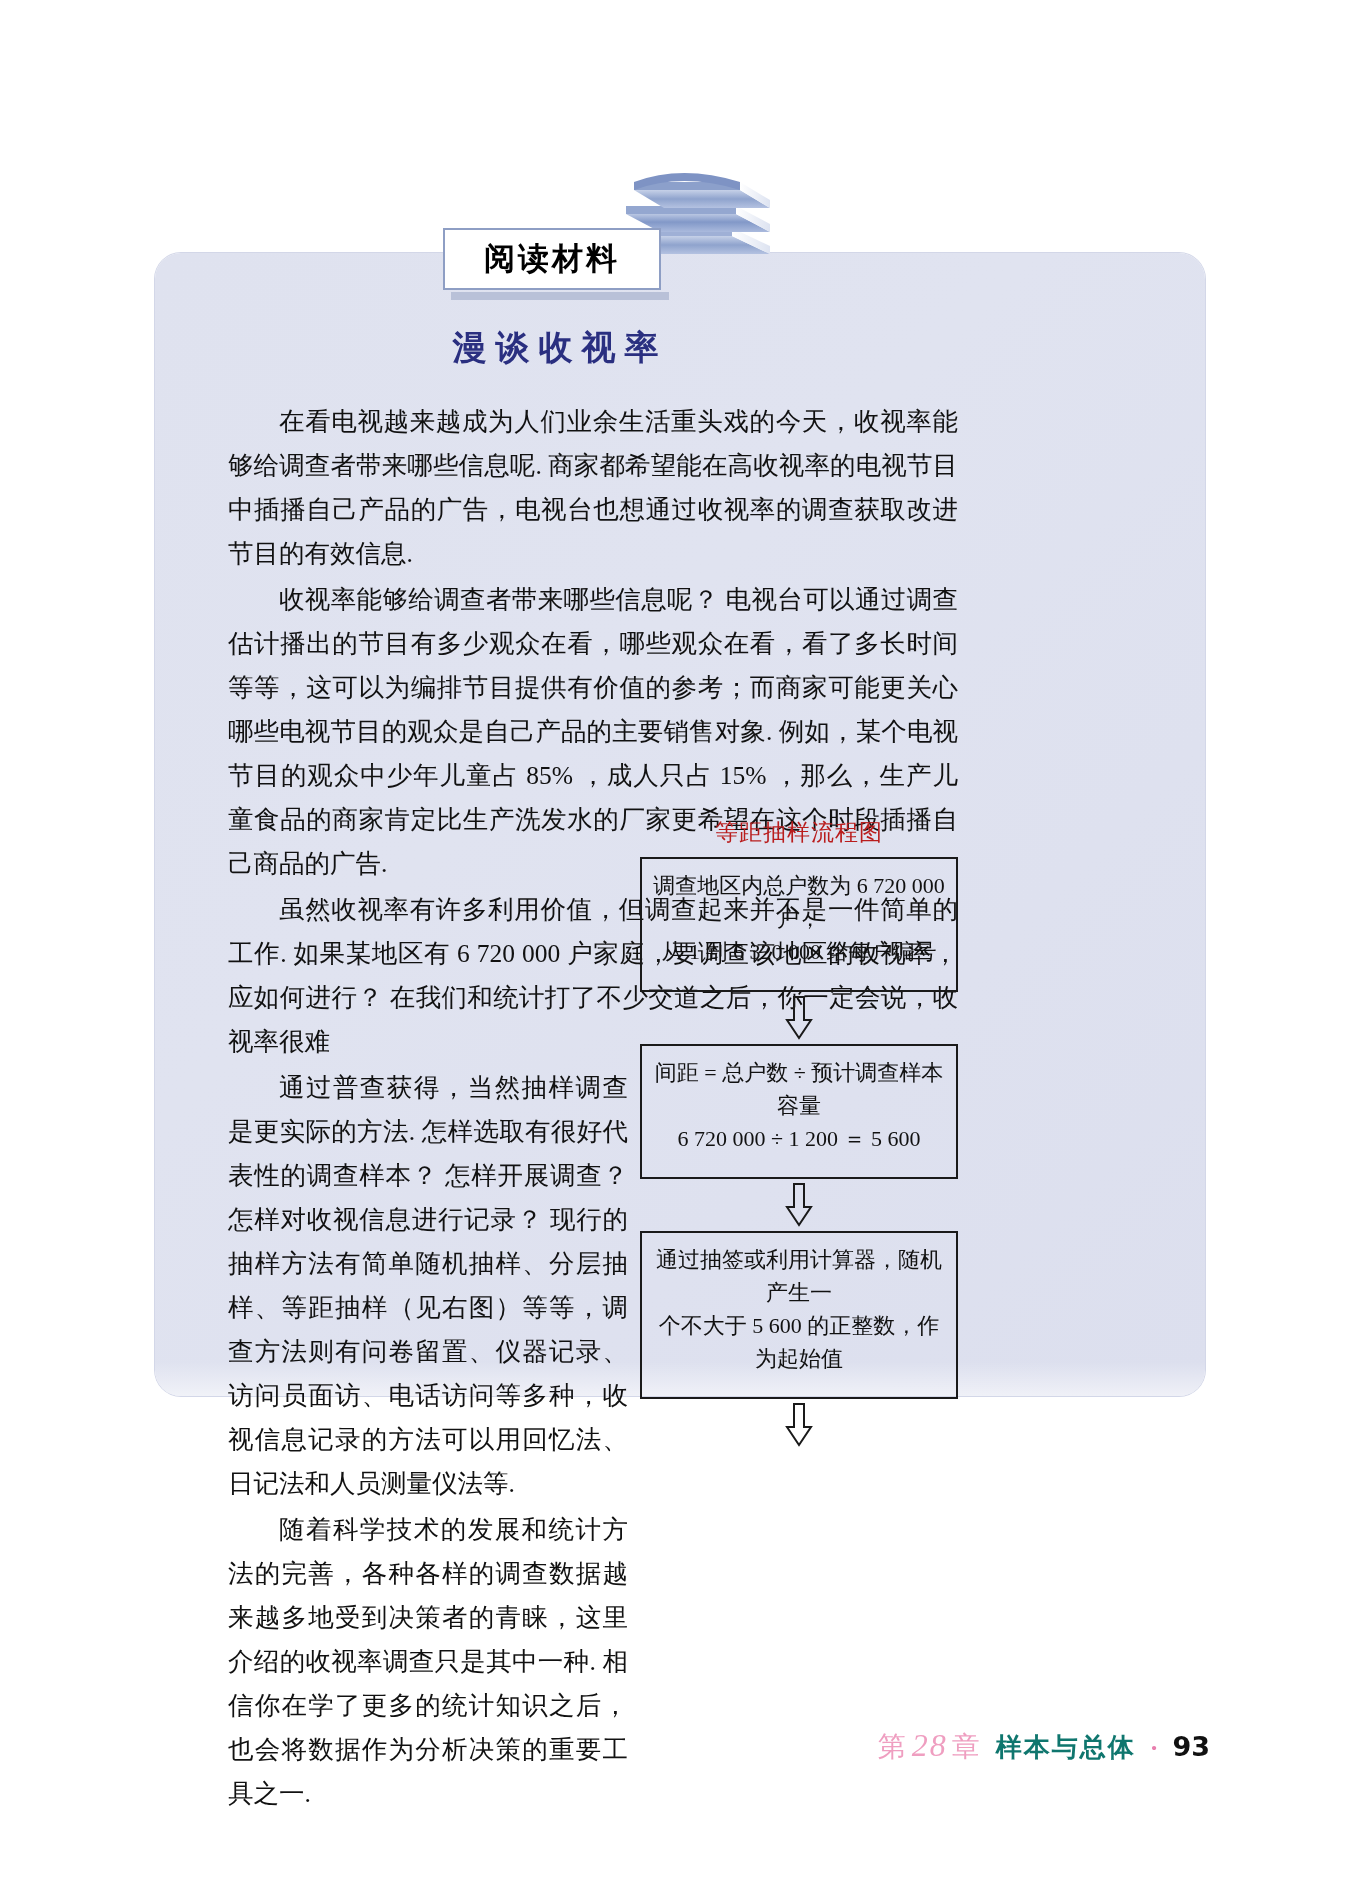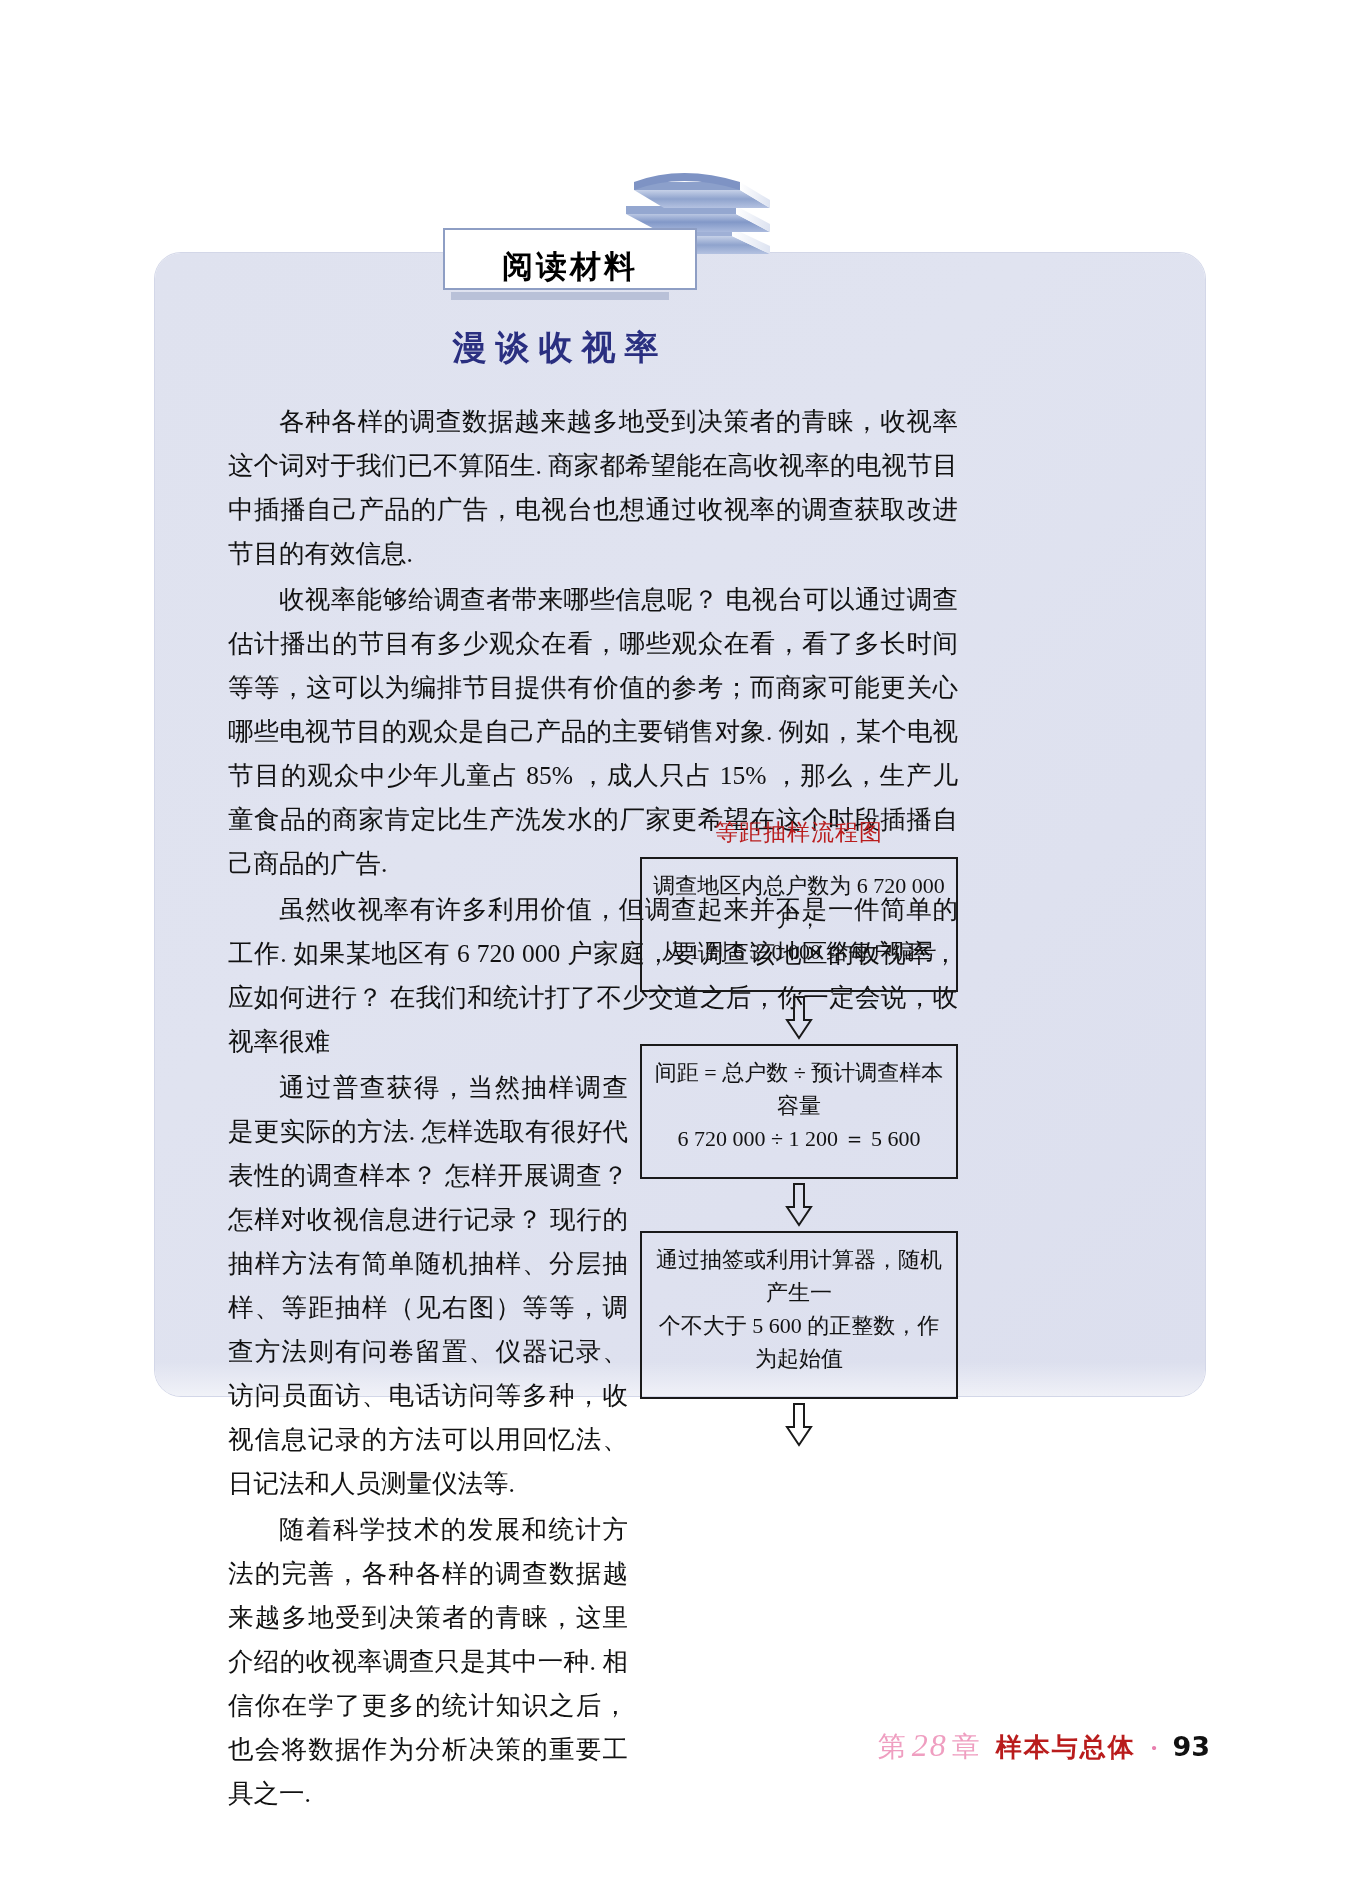--- a/index.html
+++ b/index.html
@@ -42,27 +42,27 @@
     top: 158px;
     width: 165px;
     height: 105px;
   }
 
   
   #section-label {
     position: absolute;
     left: 443px;
     top: 228px;
-    width: 254px;
+    width: 218px;
     height: 62px;
     background: #ffffff;
     border: 2px solid #8e9ec4;
     box-sizing: border-box;
     display: flex;
-    align-items: flex-end;
+    align-items: center;
     justify-content: center;
     z-index: 5;
   }
   #section-label .label-text {
     font-family: "DejaVu Sans", sans-serif;
     font-size: 31px;
     font-weight: 700;
     letter-spacing: 3px;
     color: #000000;
     white-space: nowrap;
@@ -166,21 +166,21 @@
     letter-spacing: 2px;
     font-family: "Liberation Serif", "DejaVu Serif", serif;
   }
   #footer-chapter .num {
     font-style: italic;
     font-size: 32px;
     padding: 0 4px;
   }
   #footer-title {
     font-size: 26px;
-    color: #b91c1c;
+    color: #0f766e;
     font-weight: 700;
     letter-spacing: 2px;
     font-family: "DejaVu Sans", sans-serif;
   }
   #footer-page {
     font-size: 27px;
     color: #111111;
     font-weight: 700;
     font-family: "DejaVu Sans", sans-serif;
   }
@@ -230,21 +230,21 @@
 </div>
 
 <div id="section-label-shadow"></div>
 <div id="section-label">
   <span class="label-text">阅读材料</span>
 </div>
 
 <div id="article-title">漫谈收视率</div>
 
 <div id="article-body">
-  <p class="para" id="para-1">各种各样的调查数据越来越多地受到决策者的青睐，收视率这个词对于我们已不算陌生. 商家都希望能在高收视率的电视节目中插播自己产品的广告，电视台也想通过收视率的调查获取改进节目的有效信息.</p>
+  <p class="para" id="para-1">在看电视越来越成为人们业余生活重头戏的今天，收视率能够给调查者带来哪些信息呢. 商家都希望能在高收视率的电视节目中插播自己产品的广告，电视台也想通过收视率的调查获取改进节目的有效信息.</p>
   <p class="para" id="para-2">收视率能够给调查者带来哪些信息呢？ 电视台可以通过调查估计播出的节目有多少观众在看，哪些观众在看，看了多长时间等等，这可以为编排节目提供有价值的参考；而商家可能更关心哪些电视节目的观众是自己产品的主要销售对象. 例如，某个电视节目的观众中少年儿童占 85% ，成人只占 15% ，那么，生产儿童食品的商家肯定比生产洗发水的厂家更希望在这个时段插播自己商品的广告.</p>
   <p class="para" id="para-3">虽然收视率有许多利用价值，但调查起来并不是一件简单的工作. 如果某地区有 6 720 000 户家庭，要调查该地区的收视率，应如何进行？ 在我们和统计打了不少交道之后，你一定会说，收视率很难</p>
   <p class="para" id="para-4">通过普查获得，当然抽样调查是更实际的方法. 怎样选取有很好代表性的调查样本？ 怎样开展调查？ 怎样对收视信息进行记录？ 现行的抽样方法有简单随机抽样、分层抽样、等距抽样（见右图）等等，调查方法则有问卷留置、仪器记录、访问员面访、电话访问等多种，收视信息记录的方法可以用回忆法、日记法和人员测量仪法等.</p>
   <p class="para" id="para-5">随着科学技术的发展和统计方法的完善，各种各样的调查数据越来越多地受到决策者的青睐，这里介绍的收视率调查只是其中一种. 相信你在学了更多的统计知识之后，也会将数据作为分析决策的重要工具之一.</p>
 </div>
 
 <div id="flowchart">
   <div id="flowchart-title">等距抽样流程图</div>
 
   <div class="flow-box">

